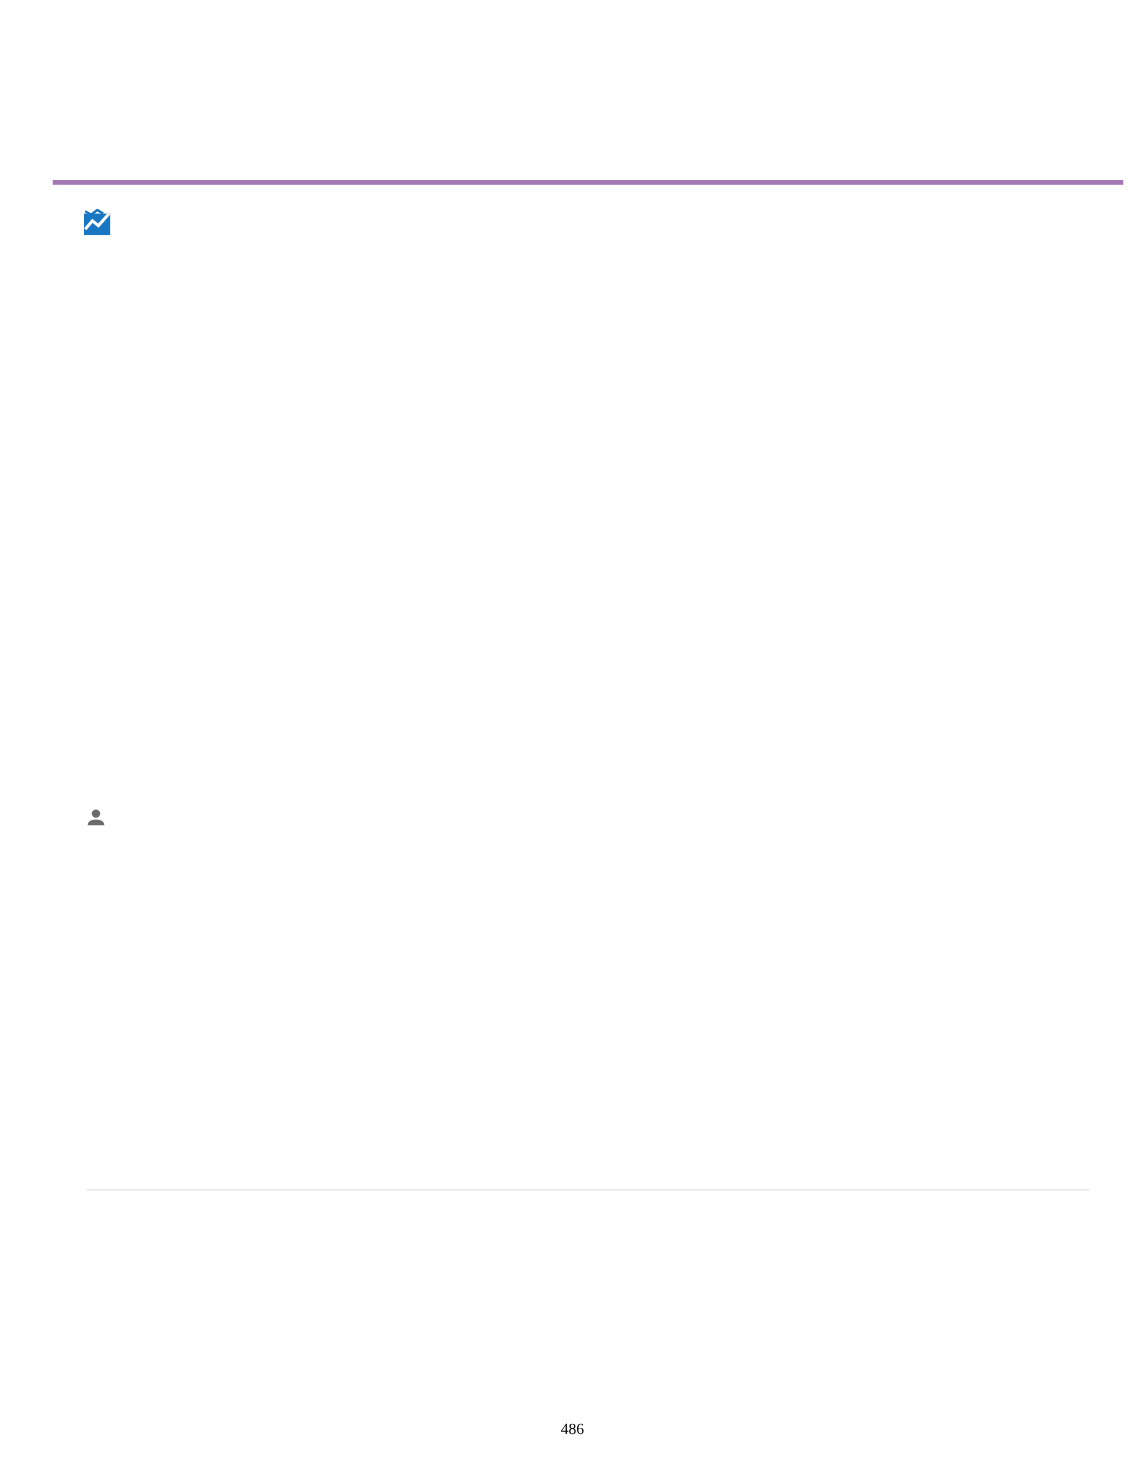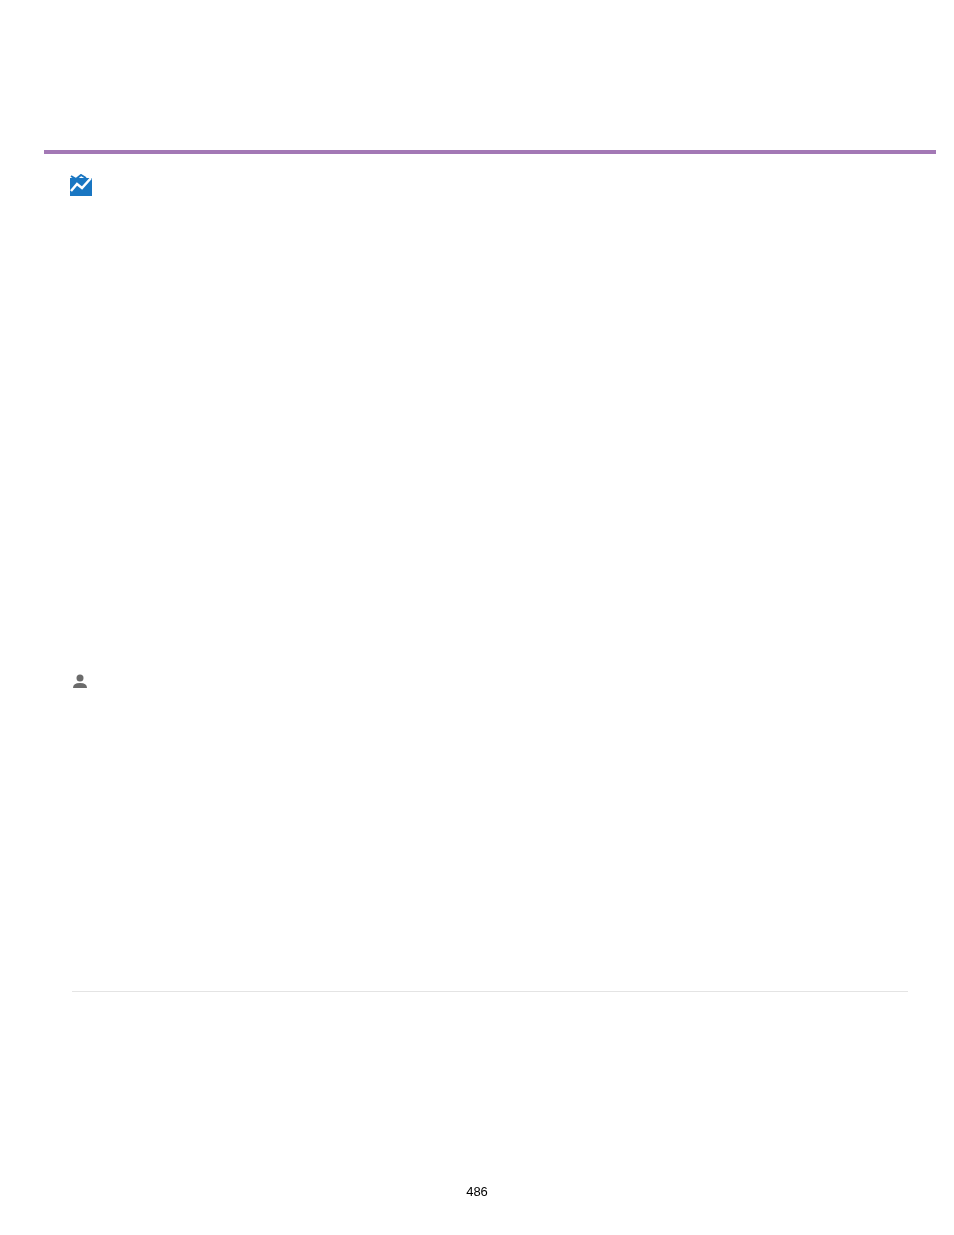--- a/index.html
+++ b/index.html
@@ -52,21 +52,21 @@
       height: 1px;
       background: #e4e4e4;
     }
     .page-number {
       position: absolute;
       bottom: 36px;
       left: 50%;
       transform: translateX(-50%);
       font-size: 13px;
       color: #000000;
-      font-family: Liberation Sans, sans-serif;
+      font-family: Liberation Serif, serif;
     }
   </style>
 </head>
 <body>
 
 <div class="top-rule"></div>
 
 <div class="chart-icon">
   <svg viewBox="0 0 22 22" xmlns="http://www.w3.org/2000/svg">
     <rect x="0" y="4" width="22" height="18" fill="#1976c2"></rect>

